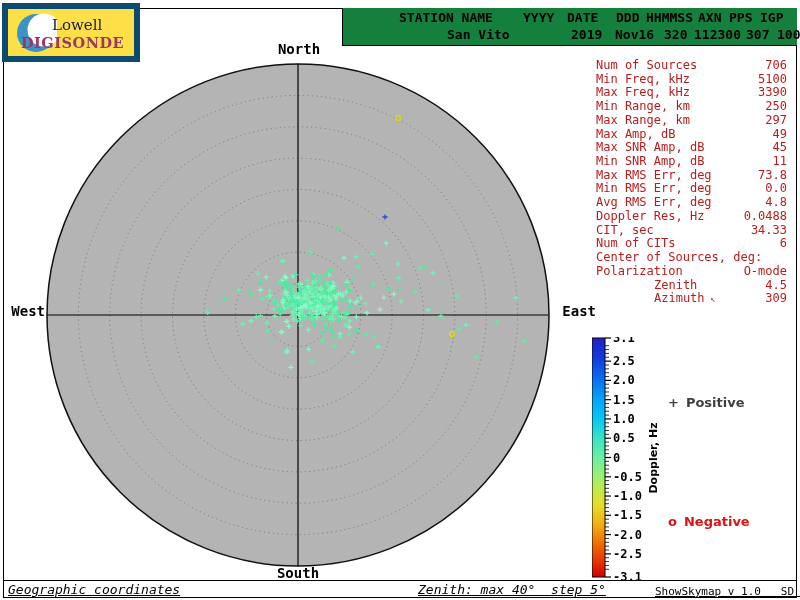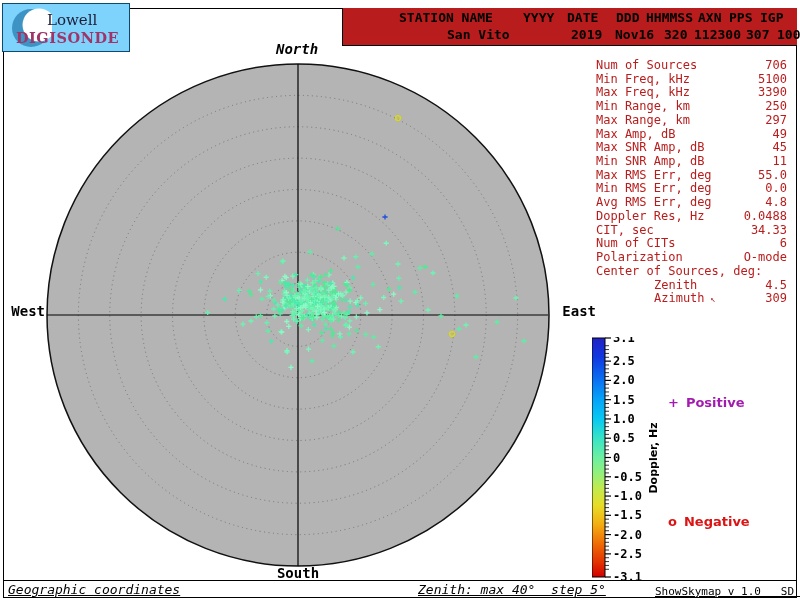--- a/index.html
+++ b/index.html
@@ -3,31 +3,31 @@
 <meta charset="utf-8">
 <style>
   html,body{margin:0;padding:0;}
   body{
     width:800px;height:600px;position:relative;background:#ffffff;
     font-family:"DejaVu Sans","Liberation Sans",sans-serif;overflow:hidden;
   }
   .mono{font-family:"DejaVu Sans Mono","Liberation Mono",monospace;text-decoration:underline;}
   #frame{position:absolute;left:3px;top:8px;width:792px;height:588px;border:1px solid #000;}
   
-  #logo-box{position:absolute;left:2px;top:3px;width:126px;height:47px;background:#7dd3fc;border:1px solid #0c4a6e;z-index:6;}
+  #logo-box{position:absolute;left:2px;top:3px;width:126px;height:47px;background:#fde047;border:6px solid #0c4a6e;z-index:6;}
   #logo-line1{position:absolute;left:44px;top:7px;font-family:"DejaVu Serif","Liberation Serif",serif;font-size:15px;color:#20203a;}
   #logo-line2{position:absolute;left:13px;top:25px;font-family:"DejaVu Serif","Liberation Serif",serif;font-weight:bold;font-size:14.5px;letter-spacing:0.5px;}
   
-  #header-box{position:absolute;left:342px;top:8px;width:454px;height:37px;border-left:1px solid #000;border-bottom:1px solid #000;background:#b91c1c;z-index:5;}
+  #header-box{position:absolute;left:342px;top:8px;width:454px;height:37px;border-left:1px solid #000;border-bottom:1px solid #000;background:#15803d;z-index:5;}
   .hdr-row{position:absolute;left:56px;white-space:nowrap;font-family:"DejaVu Sans Mono","Liberation Mono",monospace;font-weight:bold;font-size:13px;color:#000;}
   .hdr-row span{display:inline-block;}
   
   #plot-svg{position:absolute;left:46px;top:63px;}
   .compass{position:absolute;font-family:"DejaVu Sans Mono","Liberation Mono",monospace;font-weight:bold;font-size:14px;color:#000;z-index:4;}
-  #compass-north{left:276px;top:41px;width:46px;text-align:left;font-style:italic;}
+  #compass-north{left:276px;top:41px;width:46px;text-align:center;}
   #compass-south{left:272px;top:565px;width:52px;text-align:center;}
   #compass-west{left:5px;top:303px;width:40px;text-align:right;}
   #compass-east{left:552px;top:303px;width:44px;text-align:right;}
   
   #stats-panel{position:absolute;left:596px;top:58px;width:191px;}
   .stat-row{display:flex;justify-content:space-between;height:13.72px;font-family:"DejaVu Sans Mono","Liberation Mono",monospace;font-size:12px;color:#b91c1c;white-space:pre;}
   .stat-row .ind{padding-left:58px;}
   .stat-icon{font-size:9px;}
   
   #colorbar-svg{position:absolute;left:592px;top:337px;}
@@ -556,28 +556,28 @@
 
 <div id="stats-panel">
     <div class="stat-row"><span>Num of Sources</span><span>706</span></div>
     <div class="stat-row"><span>Min Freq, kHz</span><span>5100</span></div>
     <div class="stat-row"><span>Max Freq, kHz</span><span>3390</span></div>
     <div class="stat-row"><span>Min Range, km</span><span>250</span></div>
     <div class="stat-row"><span>Max Range, km</span><span>297</span></div>
     <div class="stat-row"><span>Max Amp, dB</span><span>49</span></div>
     <div class="stat-row"><span>Max SNR Amp, dB</span><span>45</span></div>
     <div class="stat-row"><span>Min SNR Amp, dB</span><span>11</span></div>
-    <div class="stat-row"><span>Max RMS Err, deg</span><span>55.0</span></div>
+    <div class="stat-row"><span>Max RMS Err, deg</span><span>73.8</span></div>
     <div class="stat-row"><span>Min RMS Err, deg</span><span>0.0</span></div>
     <div class="stat-row"><span>Avg RMS Err, deg</span><span>4.8</span></div>
     <div class="stat-row"><span>Doppler Res, Hz</span><span>0.0488</span></div>
     <div class="stat-row"><span>CIT, sec</span><span>34.33</span></div>
     <div class="stat-row"><span>Num of CITs</span><span>6</span></div>
+    <div class="stat-row"><span>Center of Sources, deg:</span><span></span></div>
     <div class="stat-row"><span>Polarization</span><span>O-mode</span></div>
-    <div class="stat-row"><span>Center of Sources, deg:</span><span></span></div>
     <div class="stat-row"><span class="ind">Zenith</span><span>4.5</span></div>
     <div class="stat-row"><span class="ind">Azimuth<span class="stat-icon"> ↖</span></span><span>309</span></div>
   </div>
 
 <div id="colorbar-svg"><svg width="62" height="245">
       <defs>
         <linearGradient id="cbg" x1="0" y1="0" x2="0" y2="1">
           <stop offset="0%" stop-color="#2323c4"></stop>
           <stop offset="8%" stop-color="#1038e0"></stop>
           <stop offset="18%" stop-color="#0a74f2"></stop>
@@ -665,21 +665,21 @@
       <text x="21" y="182.32258064516125" font-family="DejaVu Sans Mono, Liberation Mono, monospace" font-size="12" font-weight="bold" fill="#000">-1.5</text>
       <line x1="13" y1="197.59677419354838" x2="19" y2="197.59677419354838" stroke="#000" stroke-width="1.2"></line>
       <text x="21" y="201.59677419354838" font-family="DejaVu Sans Mono, Liberation Mono, monospace" font-size="12" font-weight="bold" fill="#000">-2.0</text>
       <line x1="13" y1="216.87096774193546" x2="19" y2="216.87096774193546" stroke="#000" stroke-width="1.2"></line>
       <text x="21" y="220.87096774193546" font-family="DejaVu Sans Mono, Liberation Mono, monospace" font-size="12" font-weight="bold" fill="#000">-2.5</text>
       <line x1="13" y1="240" x2="19" y2="240" stroke="#000" stroke-width="1.2"></line>
       <text x="21" y="244" font-family="DejaVu Sans Mono, Liberation Mono, monospace" font-size="12" font-weight="bold" fill="#000">-3.1</text>
     </svg></div>
 <div id="colorbar-title">Doppler, Hz</div>
 
-<div class="legend-item" id="legend-positive" style="color: #a21caf;">
+<div class="legend-item" id="legend-positive" style="color: #404040;">
   <span class="legend-marker">+</span><span>Positive</span>
 </div>
 <div class="legend-item" id="legend-negative" style="color: rgb(220, 20, 20);">
   <span class="legend-marker">o</span><span>Negative</span>
 </div>
 
 <div id="footer-line"></div>
 <div id="footer-left" class="mono">Geographic coordinates</div>
 <div id="footer-center" class="mono">Zenith: max 40°  step 5°</div>
 <div id="footer-right" class="mono">ShowSkymap v 1.0   SD v 5.1</div>

